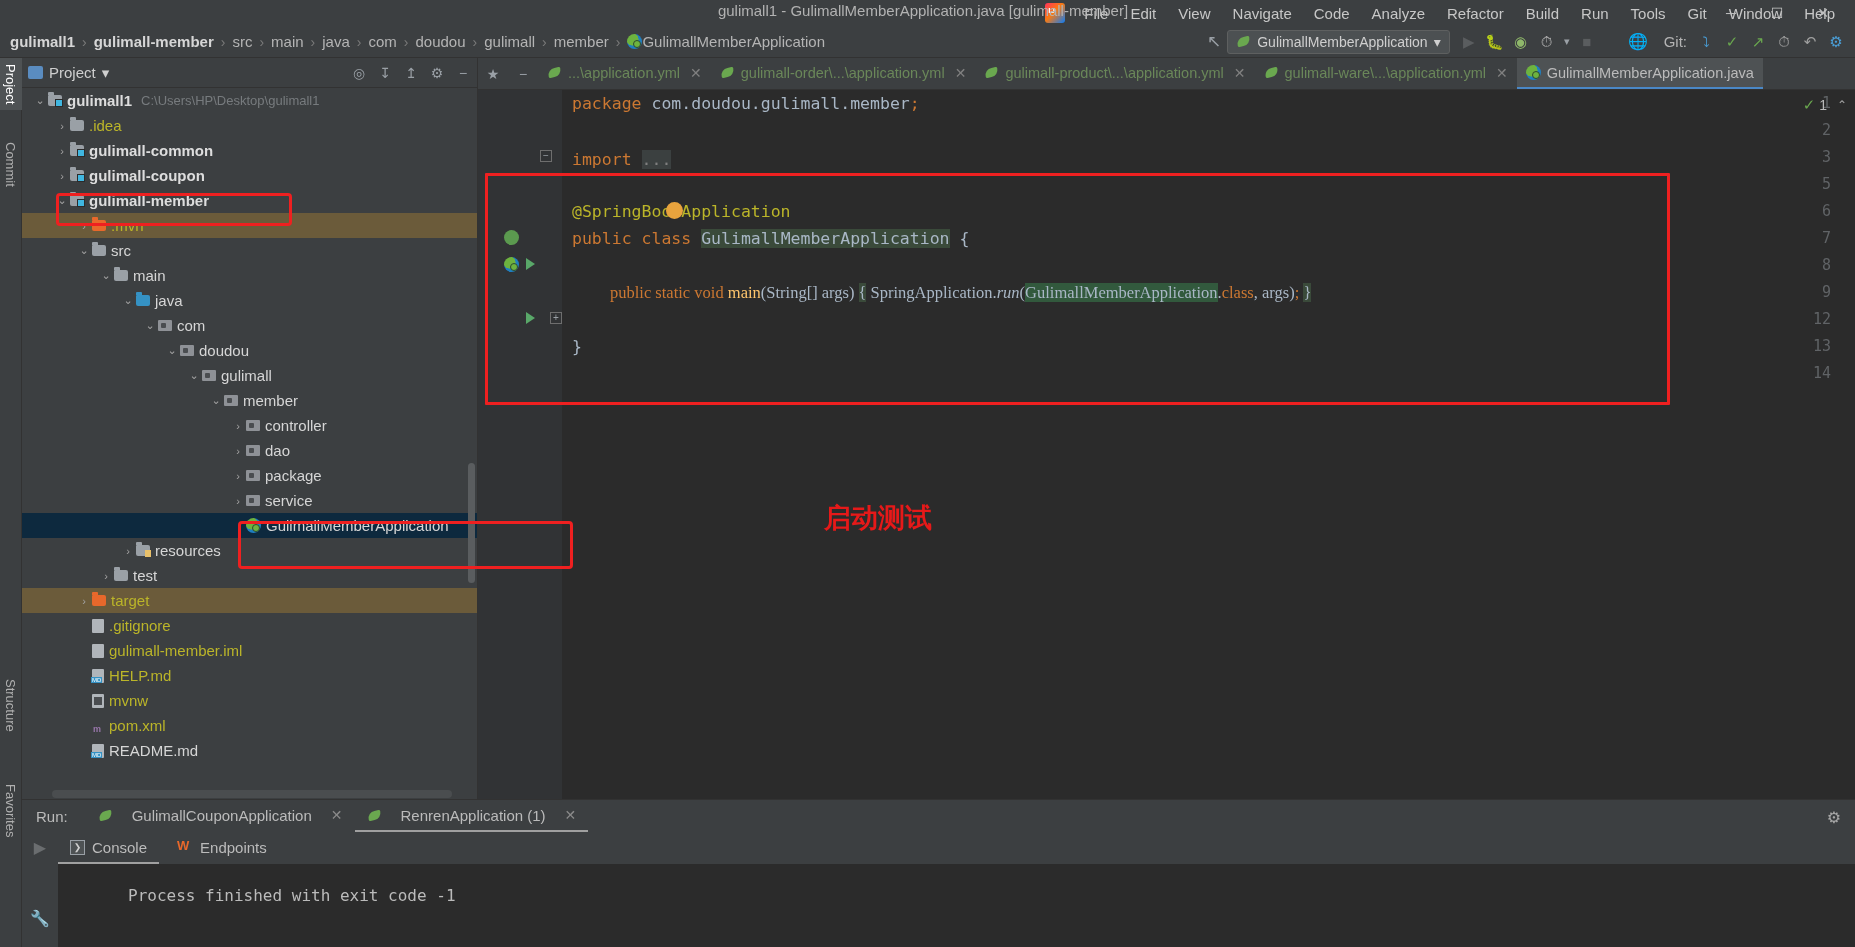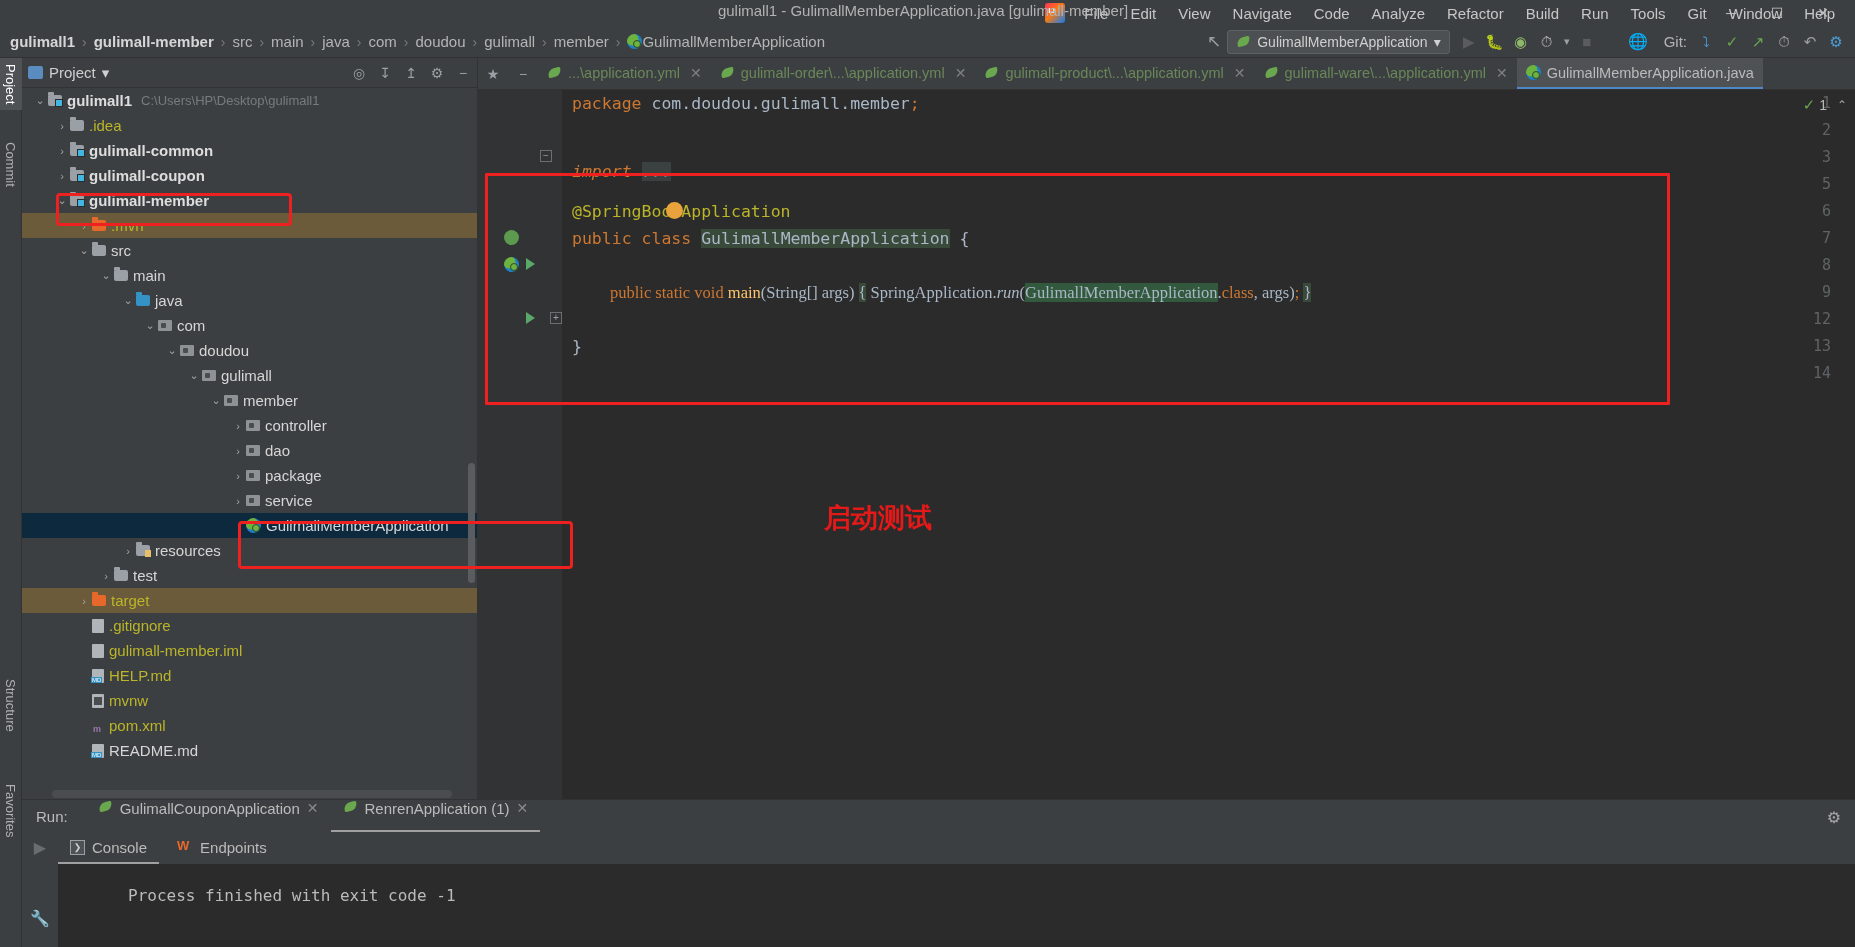--- a/index.html
+++ b/index.html
@@ -119,21 +119,21 @@
   .chev{position:absolute;right:8px;top:8px;color:#a0a0a0;font-size:12px;}
 
   .annot-box{position:absolute;border:3px solid #ef2020;pointer-events:none;border-radius:1px;}
   .annot-text{position:absolute;color:#e61919;font-size:27px;font-weight:bold;
     font-family:"DejaVu Sans", sans-serif;}
 
   
   .runpanel{position:absolute;left:22px;top:799px;right:0;bottom:0;background:#3c3f41;border-top:1px solid #323232;}
   .runtabs{height:32px;display:flex;align-items:center;padding-left:14px;gap:0;}
   .run-label{font-size:15px;color:#bbbbbb;margin-right:18px;}
-  .rtab{display:flex;gap:7px;padding:0 12px;height:32px;font-size:15px;color:#bbbbbb;
+  .rtab{display:flex;align-items:center;gap:19px;padding:0 12px;height:32px;font-size:15px;color:#bbbbbb;
     border-bottom:2px solid transparent;}
   .rtab.active{border-bottom:2px solid #a0a0a0;}
   .rtab .x{color:#8a8a8a;font-size:14px;}
   .gear{position:absolute;right:14px;top:8px;color:#a7a7a7;font-size:16px;}
 
   .subtabs{position:absolute;top:32px;left:36px;height:32px;display:flex;align-items:center;gap:6px;}
   .stab{display:flex;align-items:center;gap:7px;padding:0 12px;height:32px;font-size:15px;color:#bbbbbb;
     border-bottom:2px solid transparent;}
   .stab.active{border-bottom:2px solid #a0a0a0;}
   .console-icon{width:15px;height:15px;background:#4e5254;border:1px solid #9aa0a6;
@@ -513,21 +513,21 @@
       <span class="ic-spring" style="display:inline-block;"></span></div>
     <div class="gicon" style="left:48px;top:168px;">
       <span class="play-tri" style="display:inline-block;"></span></div>
     <div class="gicon" style="left:48px;top:222px;">
       <span class="play-tri" style="display:inline-block;"></span></div>
     <div class="gmark" style="left:72px;top:222px;">+</div>
 
     <div class="code">
       <div class="cline" style="top:0px;"><span class="kw">package</span> com.doudou.gulimall.member<span class="kw">;</span></div>
       <div class="cline" style="top:27px;"></div>
-      <div class="cline" style="top:68px;font-style:italic;"><span class="kw">import</span> <span class="fold" style="background:#3b4040;">...</span></div>
+      <div class="cline" style="top:56px;"><span class="kw">import</span> <span class="fold" style="background:#3b4040;">...</span></div>
       <div class="cline" style="top:81px;"></div>
       <div class="cline" style="top:108px;"><span class="anno">@SpringBootApplication</span></div>
       <div class="cline" style="top:135px;"><span class="kw">public class</span> <span class="hl2">GulimallMemberApplication</span> <span>{</span></div>
       <div class="cline" style="top:162px;"></div>
       <div class="cline" style="top:189px;padding-left:48px;font-family:Liberation Serif, serif;"><span class="kw">public static</span> <span class="kw">void</span> <span class="fn">main</span>(String[] args) <span class="hl2">{</span> SpringApplication.<span class="ital">run</span>(<span class="hl">GulimallMemberApplication</span>.<span class="kw">class</span>, args)<span class="kw">;</span> <span class="hl2">}</span></div>
       <div class="cline" style="top:216px;"></div>
       <div class="cline" style="top:243px;">}</div>
       <div class="cline" style="top:270px;"></div>
     </div>
 

